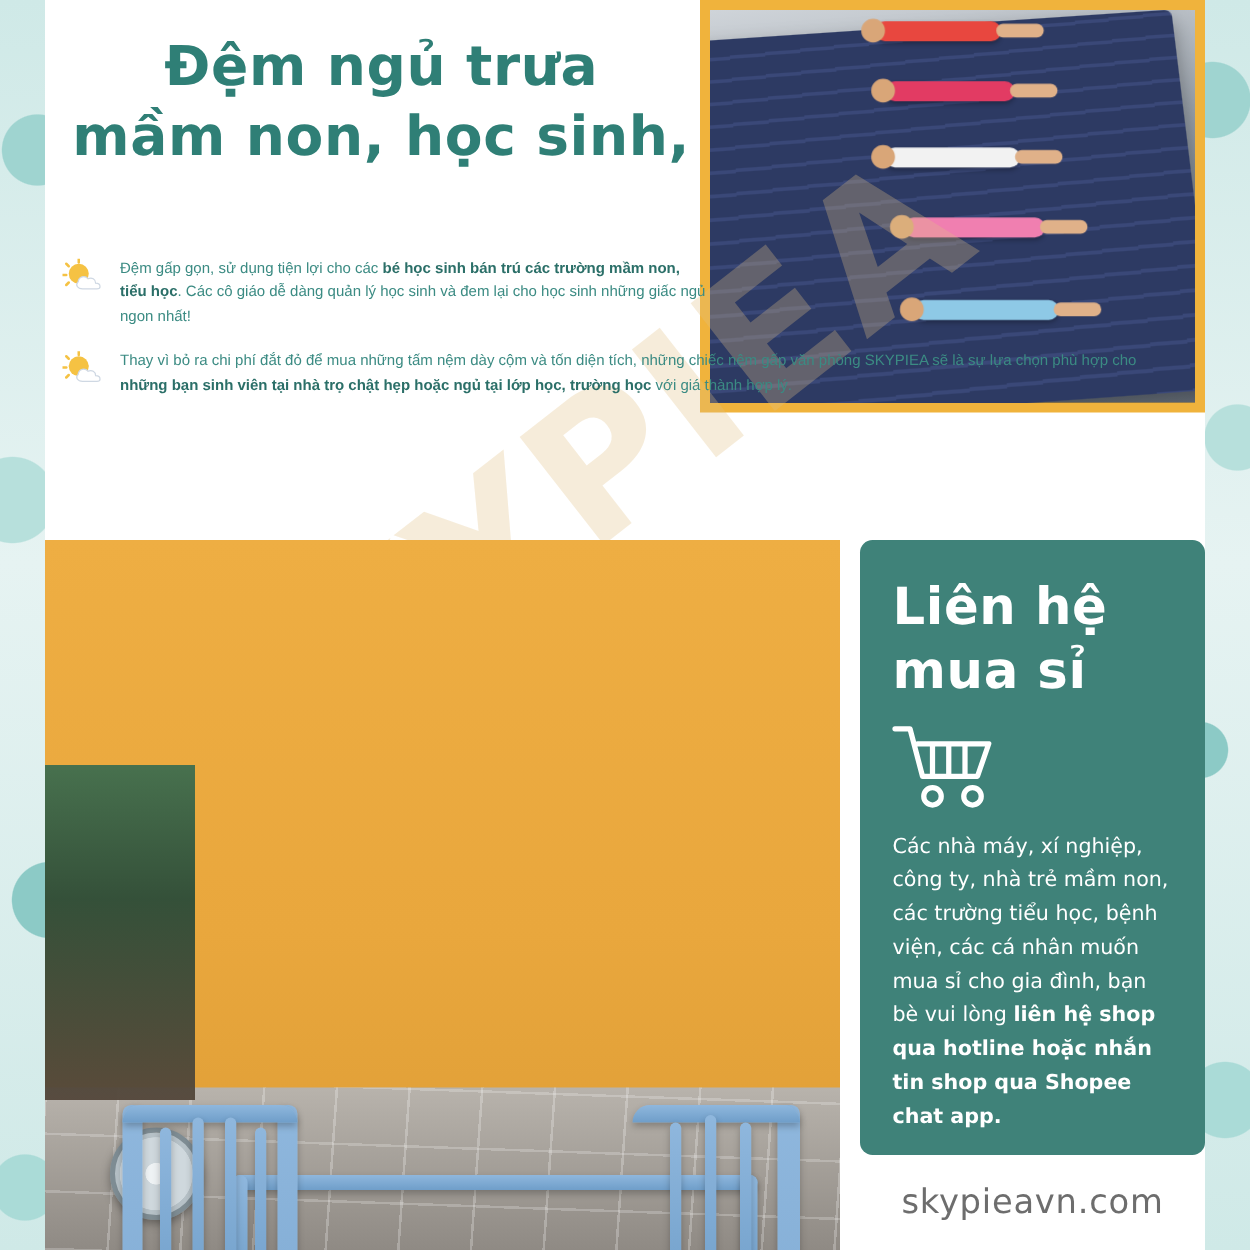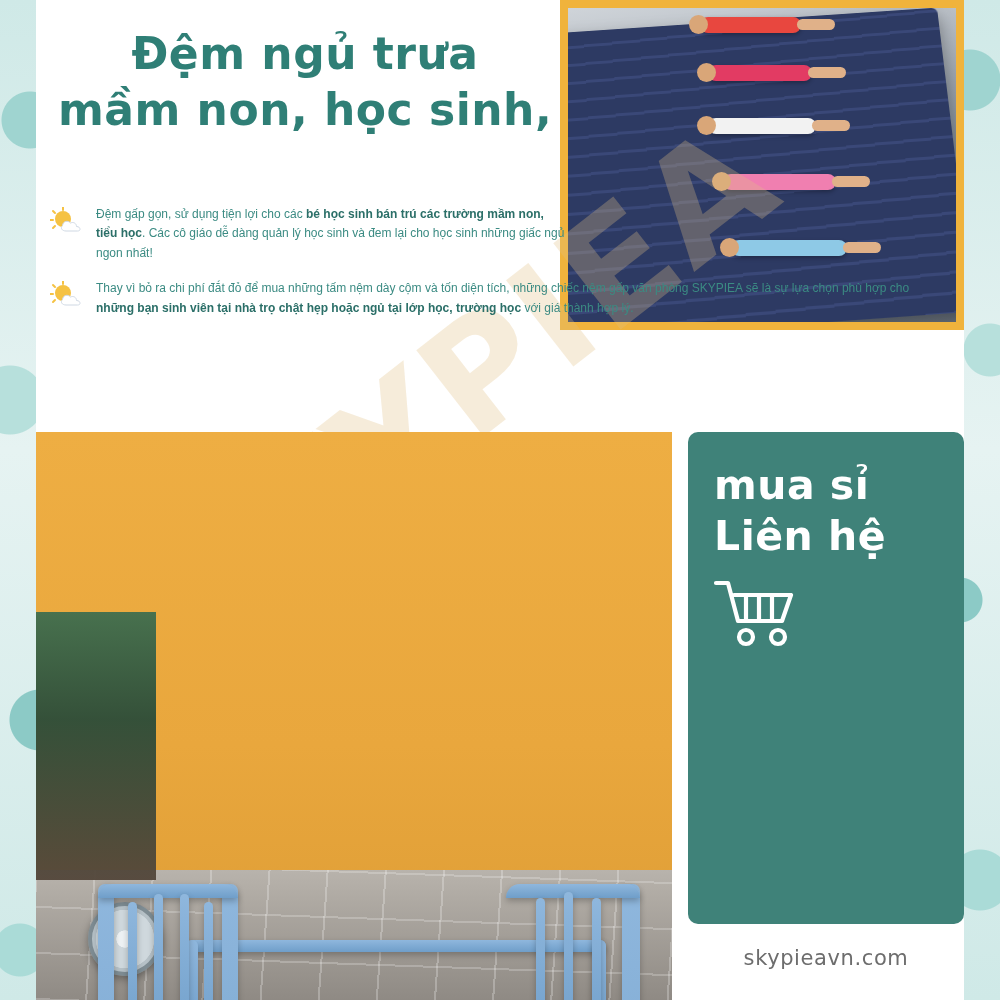--- a/index.html
+++ b/index.html
@@ -182,21 +182,21 @@
     line-height: 1.64;
     color: #ffffff;
   }
   .contact-body b { font-weight: bold; }
 
   .website {
     position: absolute;
     left: 688px; top: 946px; width: 276px;
     text-align: center;
     font-family: "DejaVu Sans", sans-serif;
-    font-size: 21px;
+    font-size: 27px;
     color: #6d6d6d;
     letter-spacing: 0.6px;
   }
 </style>
 </head>
 <body>
 
 <div class="bg-frame"></div>
 <div class="bg-white"></div>
 
@@ -298,29 +298,32 @@
 
     <div class="rail" style="left:470px;top:452px;width:134px;height:14px;border-radius:60px 60px 0 0;"></div>
     <div class="rail" style="left:500px;top:466px;width:9px;height:150px;"></div>
     <div class="rail" style="left:528px;top:460px;width:9px;height:156px;"></div>
     <div class="rail" style="left:556px;top:466px;width:9px;height:150px;"></div>
 
   </div>
 </div>
 
 <div class="contact-card">
+  <div class="contact-title">Liên hệ</div>
   <div class="contact-title">mua sỉ</div>
-  <div class="contact-title">Liên hệ</div>
 
   <div class="cart-icon">
     <svg width="92" height="74" viewBox="0 0 92 74" fill="none" stroke="#ffffff" stroke-width="4.2" stroke-linecap="round" stroke-linejoin="round">
       <path d="M4 6h12l10 38h44l9-26H22"></path>
       <circle cx="34" cy="60" r="7"></circle>
       <circle cx="66" cy="60" r="7"></circle>
       <line x1="34" y1="20" x2="34" y2="44"></line>
       <line x1="47" y1="20" x2="47" y2="44"></line>
       <line x1="60" y1="20" x2="60" y2="44"></line>
     </svg>
   </div>
 
+  <div class="contact-body">
+    <span>Các nhà máy, xí nghiệp, công ty, nhà trẻ mầm non, các trường tiểu học, bệnh viện, các cá nhân muốn mua sỉ cho gia đình, bạn bè vui lòng </span><b>liên hệ shop qua hotline hoặc nhắn tin shop qua Shopee chat app.</b>
+  </div>
 </div>
 
 <div class="website">skypieavn.com</div>
 
 </body></html>

